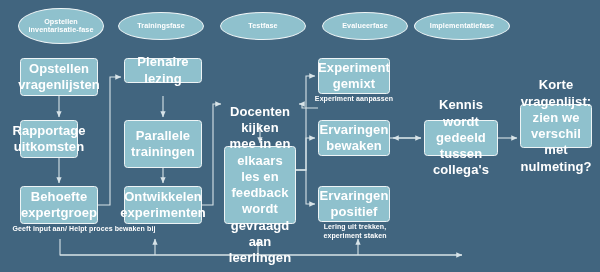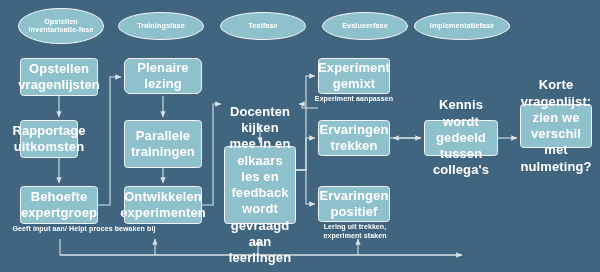--- a/index.html
+++ b/index.html
@@ -139,39 +139,39 @@
   <div class="box" style="left:20px;top:58px;width:78px;height:38px;">
     <span>Opstellen vragenlijsten</span>
   </div>
   <div class="box" style="left:20px;top:120px;width:58px;height:38px;">
     <span>Rapportage uitkomsten</span>
   </div>
   <div class="box" style="left:20px;top:186px;width:78px;height:38px;">
     <span>Behoefte expertgroep</span>
   </div>
 
-  <div class="box" style="left:124px;top:58px;width:78px;height:36px;border-radius:6px;">
+  <div class="box" style="left:124px;top:58px;width:78px;height:25px;">
     <span>Plenaire lezing</span>
   </div>
   <div class="box" style="left:124px;top:120px;width:78px;height:48px;">
     <span>Parallele trainingen</span>
   </div>
   <div class="box" style="left:124px;top:186px;width:78px;height:38px;">
     <span>Ontwikkelen experimenten</span>
   </div>
 
   <div class="box" style="left:224px;top:146px;width:72px;height:78px;">
     <span>Docenten kijken mee in en elkaars les en feedback wordt gevraagd aan leerlingen</span>
   </div>
 
   <div class="box" style="left:318px;top:58px;width:72px;height:36px;">
     <span>Experiment gemixt</span>
   </div>
   <div class="box" style="left:318px;top:120px;width:72px;height:36px;">
-    <span>Ervaringen trekken</span>
+    <span>Ervaringen bewaken</span>
   </div>
   <div class="box" style="left:318px;top:186px;width:72px;height:36px;">
     <span>Ervaringen positief</span>
   </div>
 
   <div class="box" style="left:424px;top:120px;width:74px;height:36px;">
     <span>Kennis wordt gedeeld tussen collega's</span>
   </div>
   <div class="box" style="left:520px;top:104px;width:72px;height:44px;">
     <span>Korte vragenlijst: zien we verschil met nulmeting?</span>

